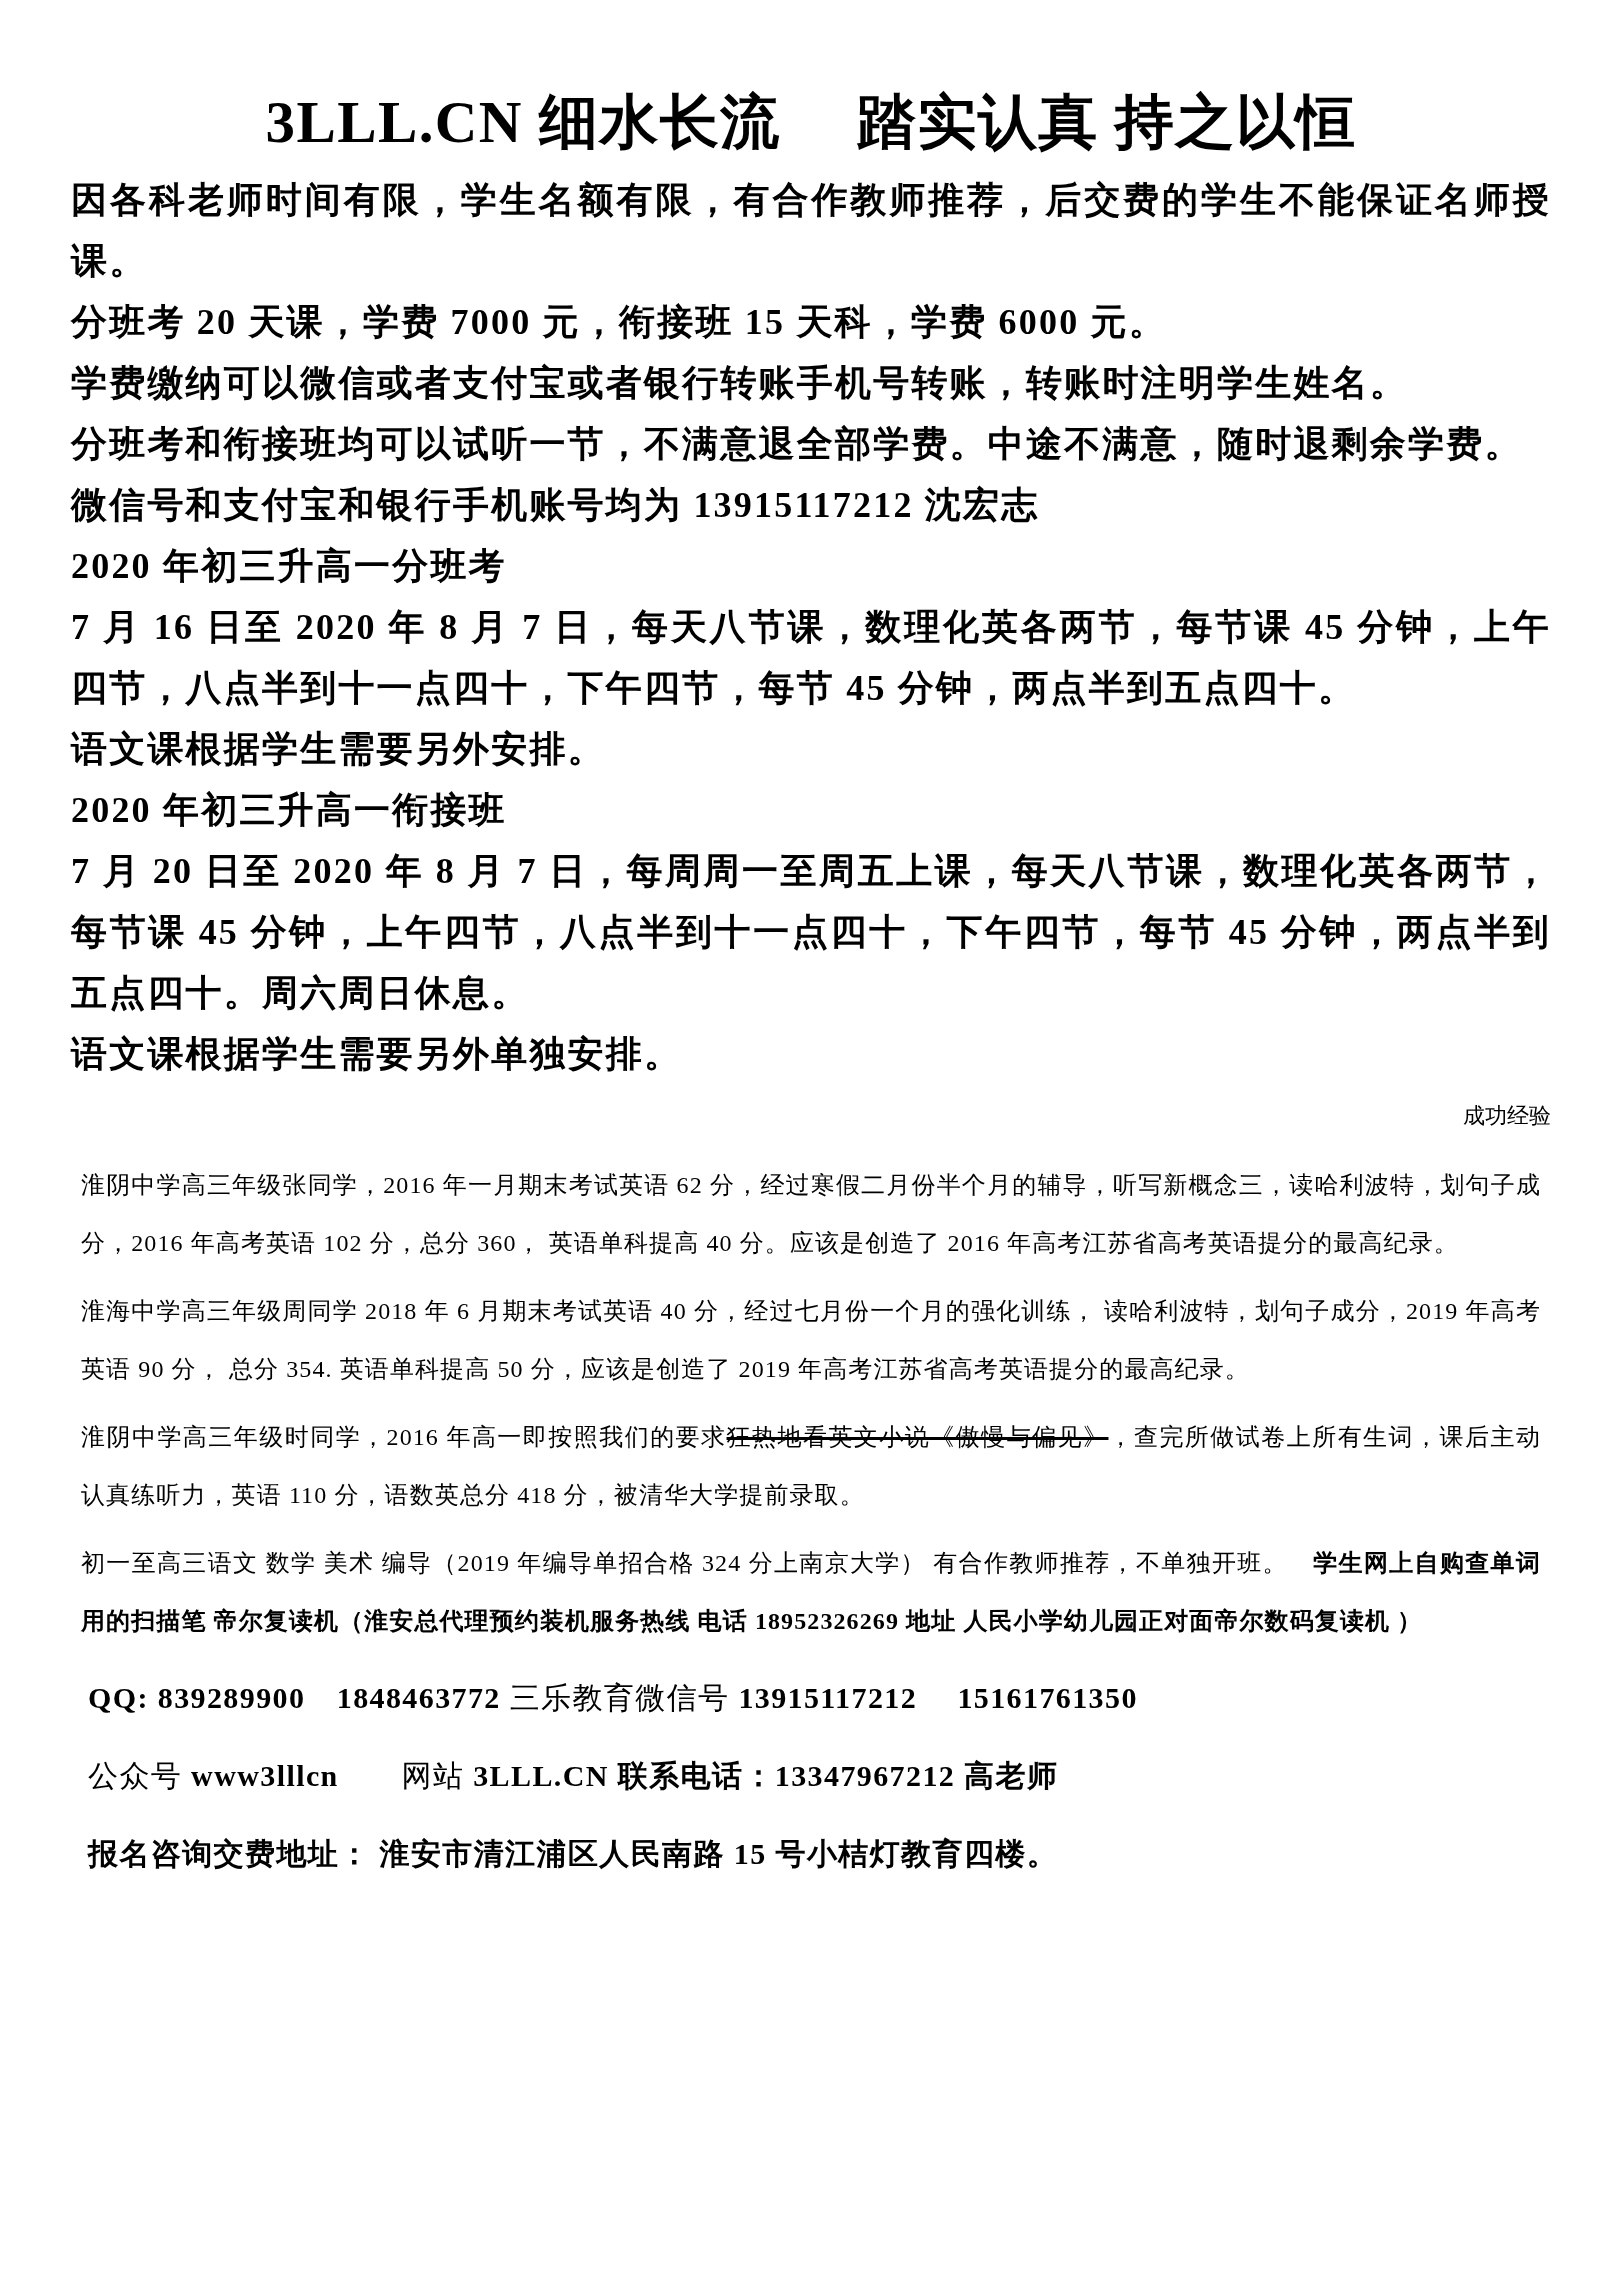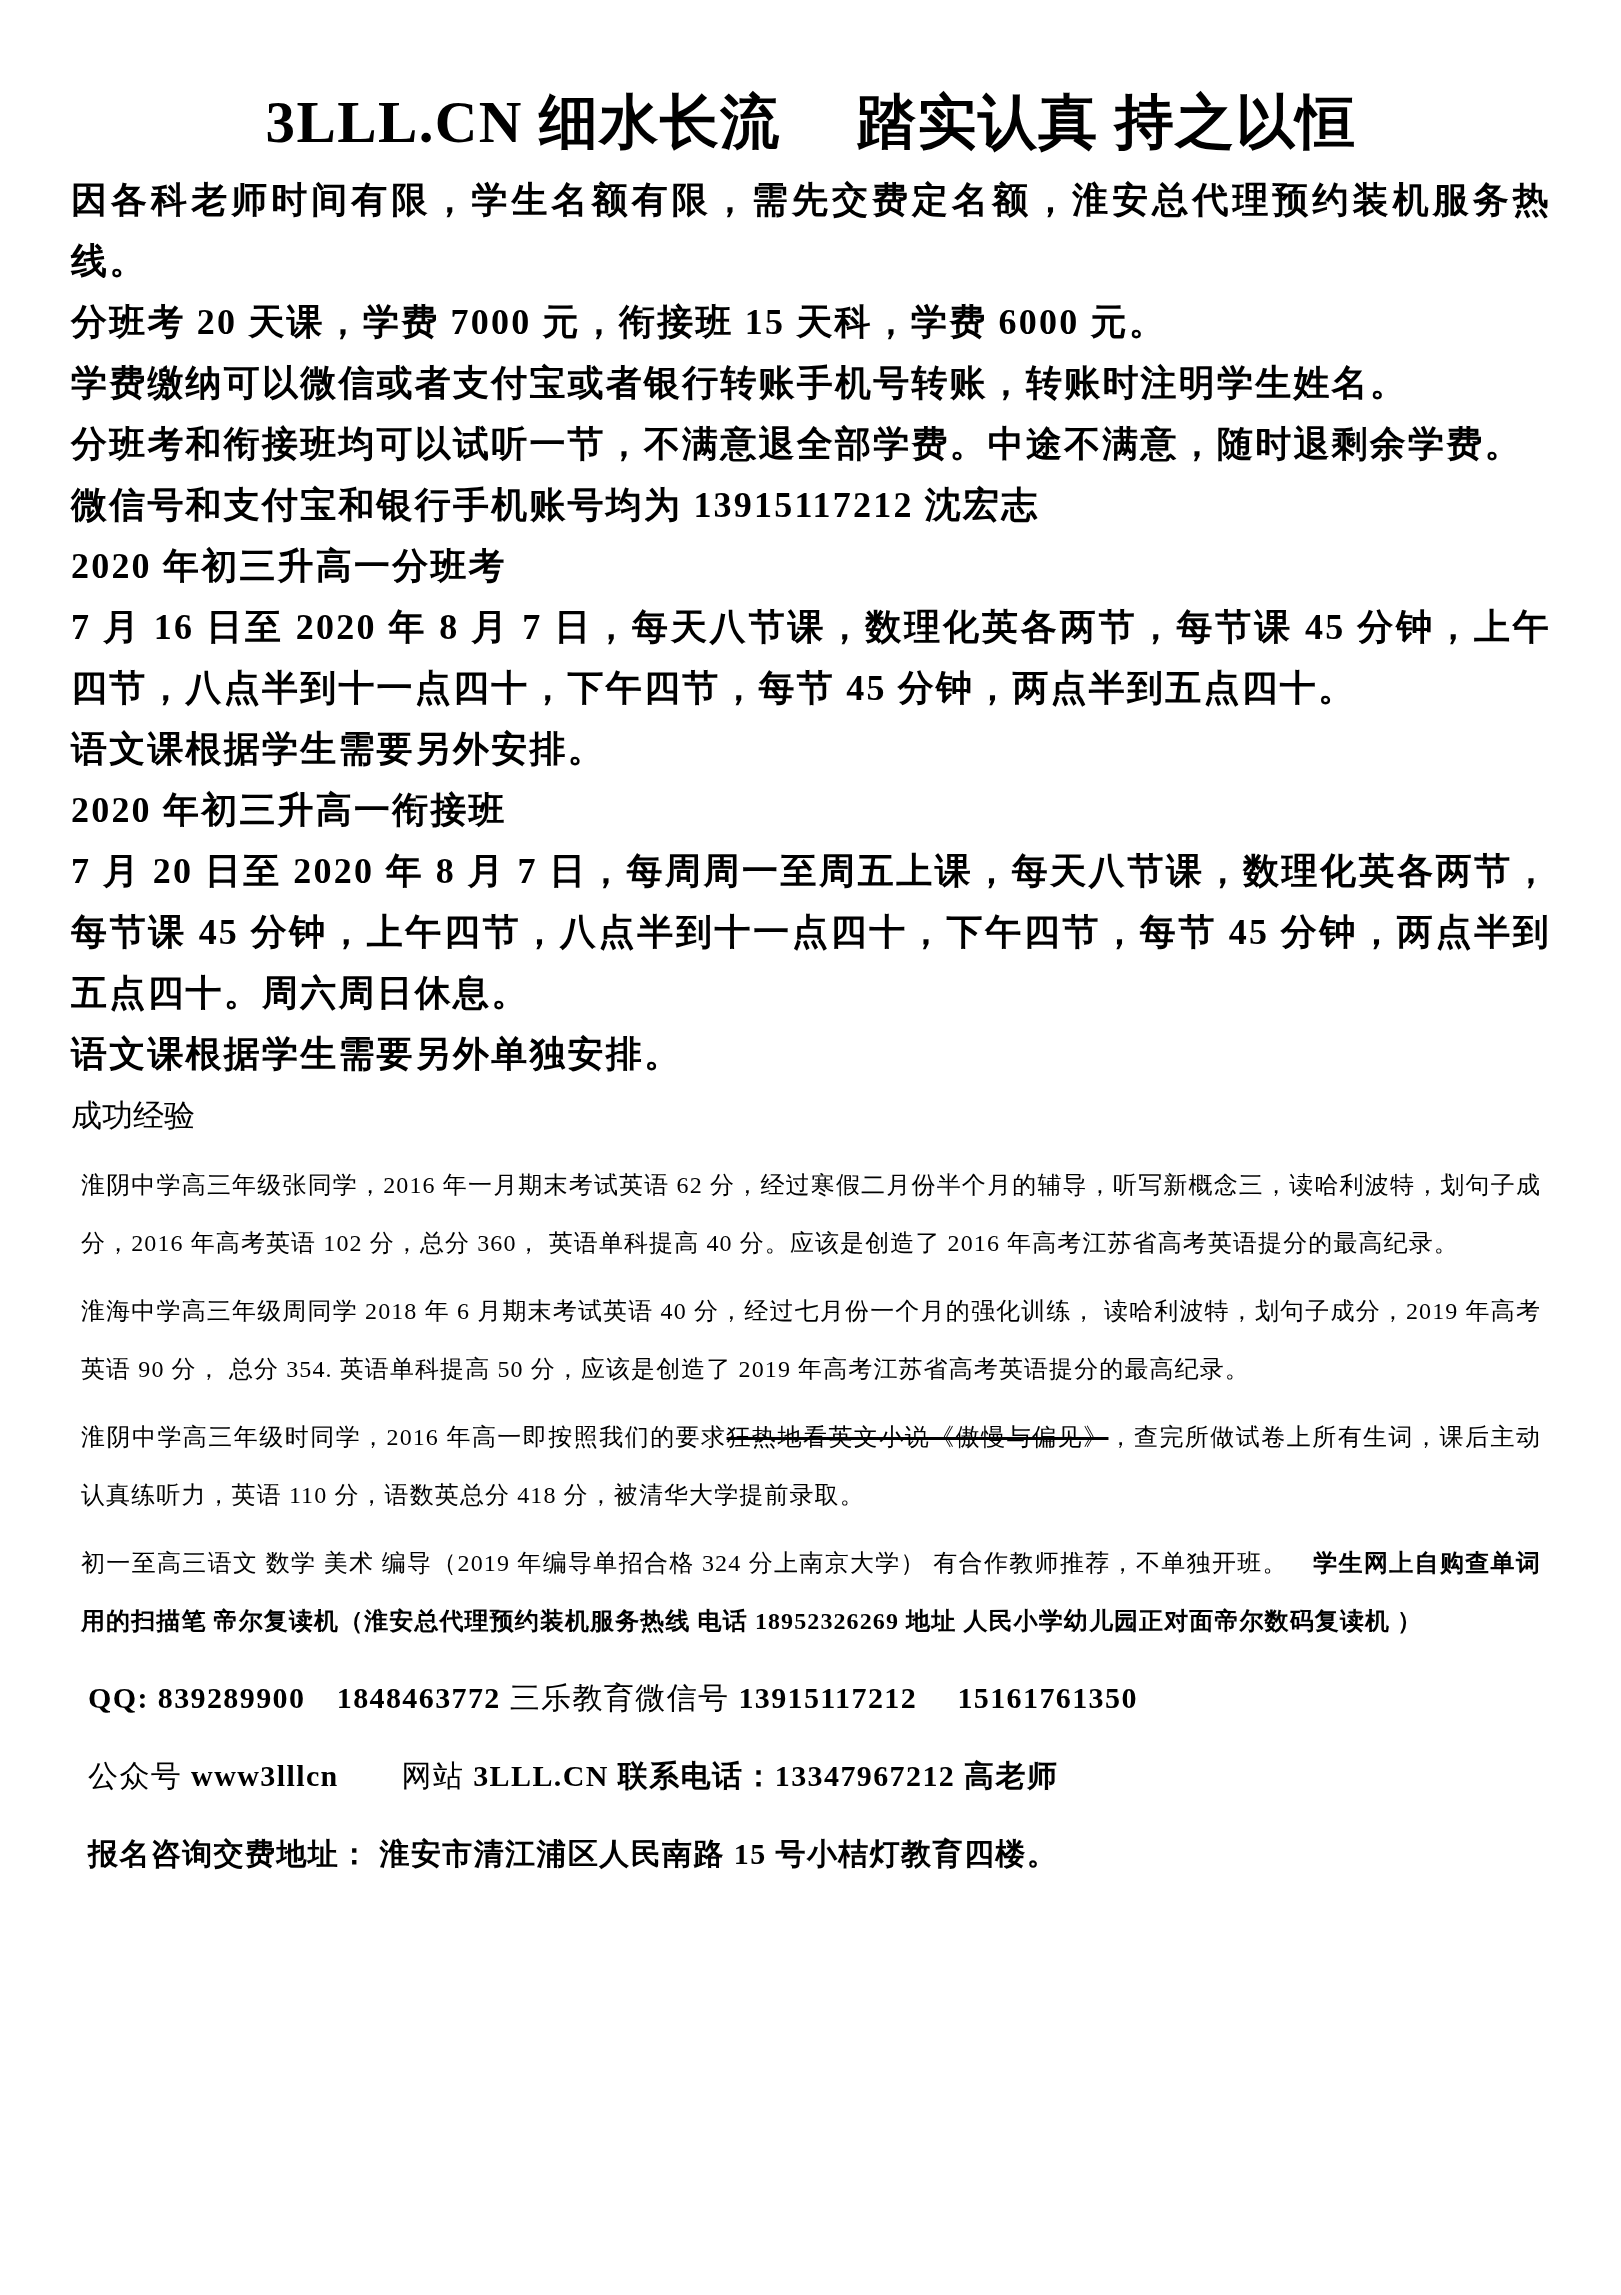--- a/index.html
+++ b/index.html
@@ -33,24 +33,24 @@
     font-size: 36px;
     font-weight: 700;
     line-height: 61px;
     letter-spacing: 2.2px;
     text-align: justify;
   }
   .center {
   }
   .success-heading {
     margin: 0;
-    font-size: 31px;
+    font-size: 22px;
     font-weight: 400;
     line-height: 61px;
-    text-align: left;
+    text-align: right;
   }
   .small-par {
     margin: 10px;
     font-size: 24px;
     font-weight: 400;
     line-height: 58px;
     letter-spacing: 1.1px;
     text-align: justify;
   }
   .contact-par {
@@ -69,21 +69,21 @@
     text-decoration-thickness: 2.9px;
   }
 </style>
 </head>
 <body>
 
 <div class="page">
 
   <h1 class="title">3LLL.CN 细水长流　 踏实认真 持之以恒</h1>
 
-  <p class="body-par">因各科老师时间有限，学生名额有限，需先交费定名额，淮安总代理预约装机服务热线。</p>
+  <p class="body-par">因各科老师时间有限，学生名额有限，有合作教师推荐，后交费的学生不能保证名师授课。</p>
   <p class="body-par">分班考 20 天课，学费 7000 元，衔接班 15 天科，学费 6000 元。</p>
   <p class="body-par">学费缴纳可以微信或者支付宝或者银行转账手机号转账，转账时注明学生姓名。</p>
   <p class="body-par">分班考和衔接班均可以试听一节，不满意退全部学费。中途不满意，随时退剩余学费。</p>
   <p class="body-par">微信号和支付宝和银行手机账号均为 13915117212 沈宏志</p>
 
   <h2 class="body-par center">2020 年初三升高一分班考</h2>
   <p class="body-par">7 月 16 日至 2020 年 8 月 7 日，每天八节课，数理化英各两节，每节课 45 分钟，上午四节，八点半到十一点四十，下午四节，每节 45 分钟，两点半到五点四十。</p>
   <p class="body-par">语文课根据学生需要另外安排。</p>
 
   <h2 class="body-par center">2020 年初三升高一衔接班</h2>

